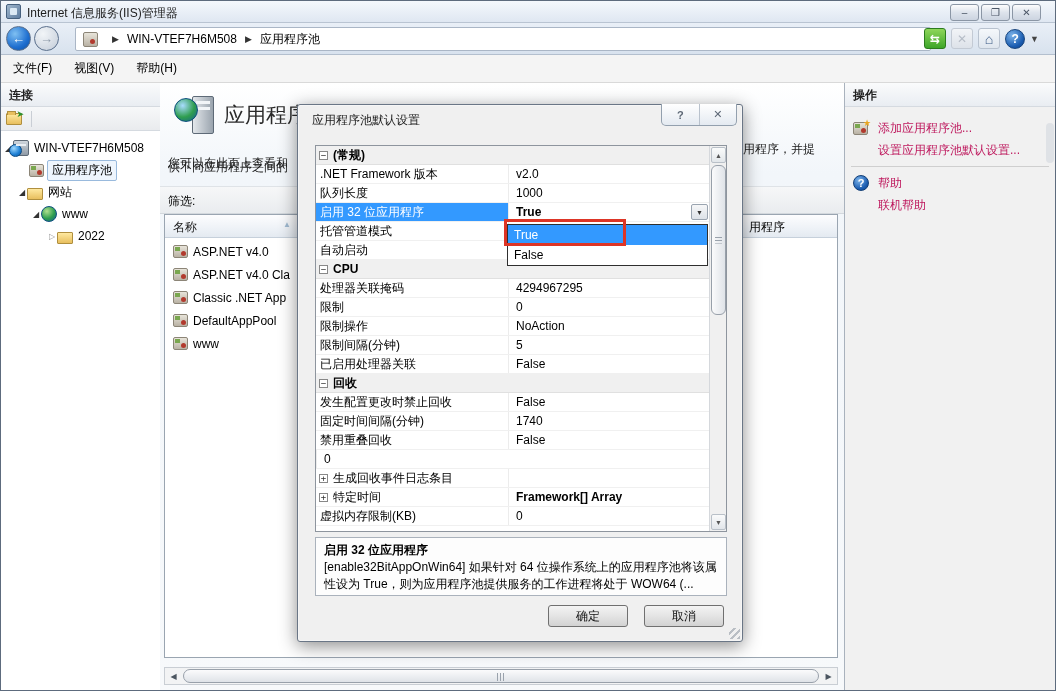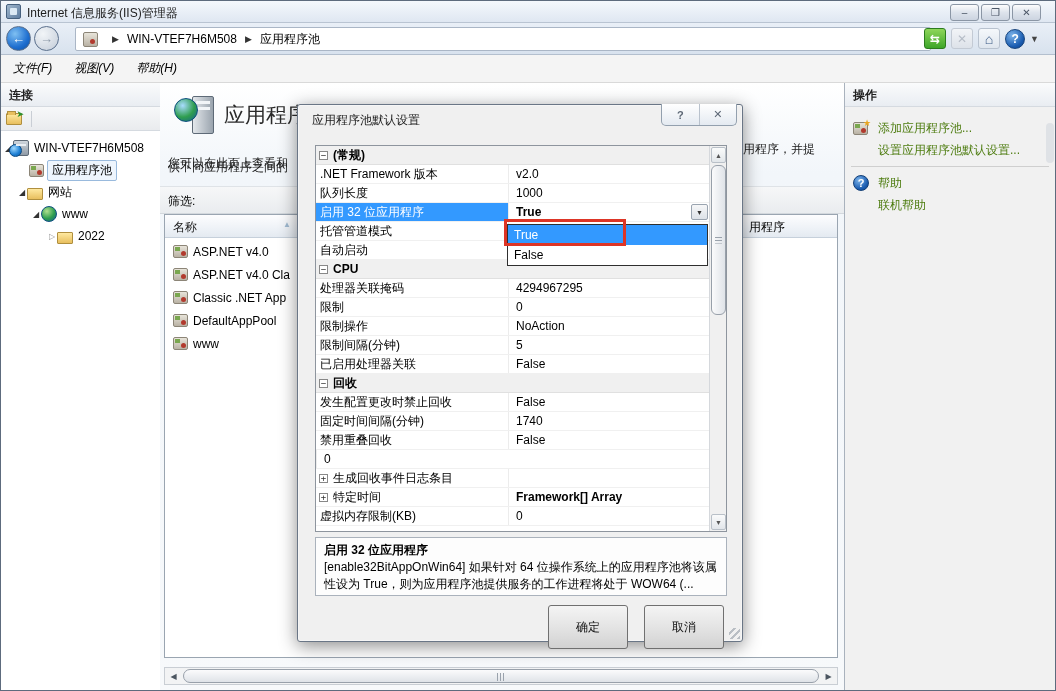--- a/index.html
+++ b/index.html
@@ -42,21 +42,21 @@
   .atool.gray  { background:linear-gradient(#f2f4f7,#dde2e9); border:1px solid #c3cad4; color:#b6bdc7; font-weight:bold; }
   .atool.home  { background:linear-gradient(#f5f8fb,#dfe6ee); border:1px solid #b8c2cf; color:#3c5b86; font-size:14px; }
   .helpcircle { width:20px; height:20px; border-radius:50%; border:1px solid #17457e; color:#fff;
     font-weight:bold; background:radial-gradient(circle at 35% 30%,#7db4ea,#1a5cb0 65%,#0d3f86);
     display:flex; align-items:center; justify-content:center; }
   .caret { color:#444; font-size:9px; }
 
   
   .menubar { position:absolute; left:0; top:54px; width:100%; height:28px; background:#f4f4f4;
     border-bottom:1px solid #d9d9d9; display:flex; align-items:center; }
-  .menuitem { padding:4px 10px; margin-left:2px;font-style:italic; }
+  .menuitem { padding:4px 10px; margin-left:2px; }
 
   
   .leftpanel { position:absolute; left:0; top:82px; width:190px; bottom:0; background:#fff;
     border-right:1px solid #a9b2bd; }
   .panelhdr { height:24px; background:linear-gradient(#fafbfc,#e9edf2); border-bottom:1px solid #d5dae0;
     padding:4px 8px; font-weight:bold; color:#222; }
   .lefttools { height:24px; background:linear-gradient(#f7f8f9,#e9ebee); border-bottom:1px solid #d5dae0;
     display:flex; align-items:center; }
   .foldericon { width:16px; height:12px; background:linear-gradient(#ffe9a0,#e8bf5e); border:1px solid #b08f3e;
     border-radius:1px; position:relative; margin-left:5px; }
@@ -82,21 +82,21 @@
     border-radius:2px; position:relative; flex:0 0 auto; margin-right:5px; }
   .apoolicon::after { content:""; position:absolute; right:1px; bottom:1px; width:5px; height:5px;
     background:#b23a2e; border-radius:50%; }
   .apoolicon::before { content:""; position:absolute; left:1px; top:1px; width:5px; height:4px; background:#7aa74f; }
   .tsel { background:#eef5fd; border:1px solid #99badd; border-radius:2px; padding:1px 4px; margin-left:-2px; }
 
   .rightpanel { position:absolute; right:0; top:82px; width:211px; bottom:0; background:#f1f1f1;
     border-left:1px solid #a9b2bd; }
   .actions-list { padding:10px 0 0 0; }
   .action-row { display:flex; align-items:center; height:22px; padding-left:8px; }
-  .action-row .lbl { color:#4d7c0f; }
+  .action-row .lbl { color:#be185d; }
   .action-indent { padding-left:33px; }
   .actdivider { height:1px; background:#cfcfcf; margin:5px 6px 5px 6px; }
   .addpool-icon { position:relative; }
   .addpool-icon::marker { content:""; }
   .star { position:absolute; right:-4px; top:-5px; color:#e9a51f; font-size:9px; }
   .qicon { width:16px; height:16px; border-radius:50%; background:radial-gradient(circle at 35% 30%,#7db4ea,#1a5cb0 65%,#0d3f86);
     color:#fff; font-weight:bold; font-size:11px; display:flex; align-items:center; justify-content:center;
     margin-right:9px; flex:0 0 auto; border:1px solid #123f77; }
   .rp-scroll { position:absolute; right:1px; top:40px; width:8px; height:40px; background:#dfe2e6; border-radius:4px; }
 
@@ -180,21 +180,21 @@
   .dropdown { position:absolute; left:209px; top:119px; width:201px; background:#fff;
     border:1px solid #2f2f2f; z-index:20; }
   .dd-item { height:20px; display:flex; align-items:center; padding-left:6px; }
   .dd-item.ddsel { background:#3399ff; color:#fff; }
   .redbox { position:absolute; left:206px; top:114px; width:122px; height:27px;
     border:3px solid #dd3526; z-index:30; pointer-events:none; }
 
   .dlg-desc { position:absolute; left:17px; top:432px; width:412px; height:59px; background:#fdfdfd;
     border:1px solid #aab2bc; padding:4px 8px; line-height:17px; overflow:hidden; }
   .dlg-desc .dtitle { font-weight:bold; }
-  .dlg-btn { position:absolute; width:80px; height:44px; border:1px solid #707070; border-radius:3px;
+  .dlg-btn { position:absolute; width:80px; height:22px; border:1px solid #707070; border-radius:3px;
     background:linear-gradient(#f4f4f4,#e4e4e4 50%,#d2d2d2); display:flex; align-items:center;
     justify-content:center; color:#111; }
   .btn-ok { left:250px; top:500px; } .btn-cancel { left:346px; top:500px; }
   .grip { position:absolute; right:2px; bottom:2px; width:11px; height:11px;
     background:repeating-linear-gradient(135deg,transparent 0 3px,#b9bec4 3px 5px); }
 </style>
 </head>
 <body>
 
 <div class="win">

